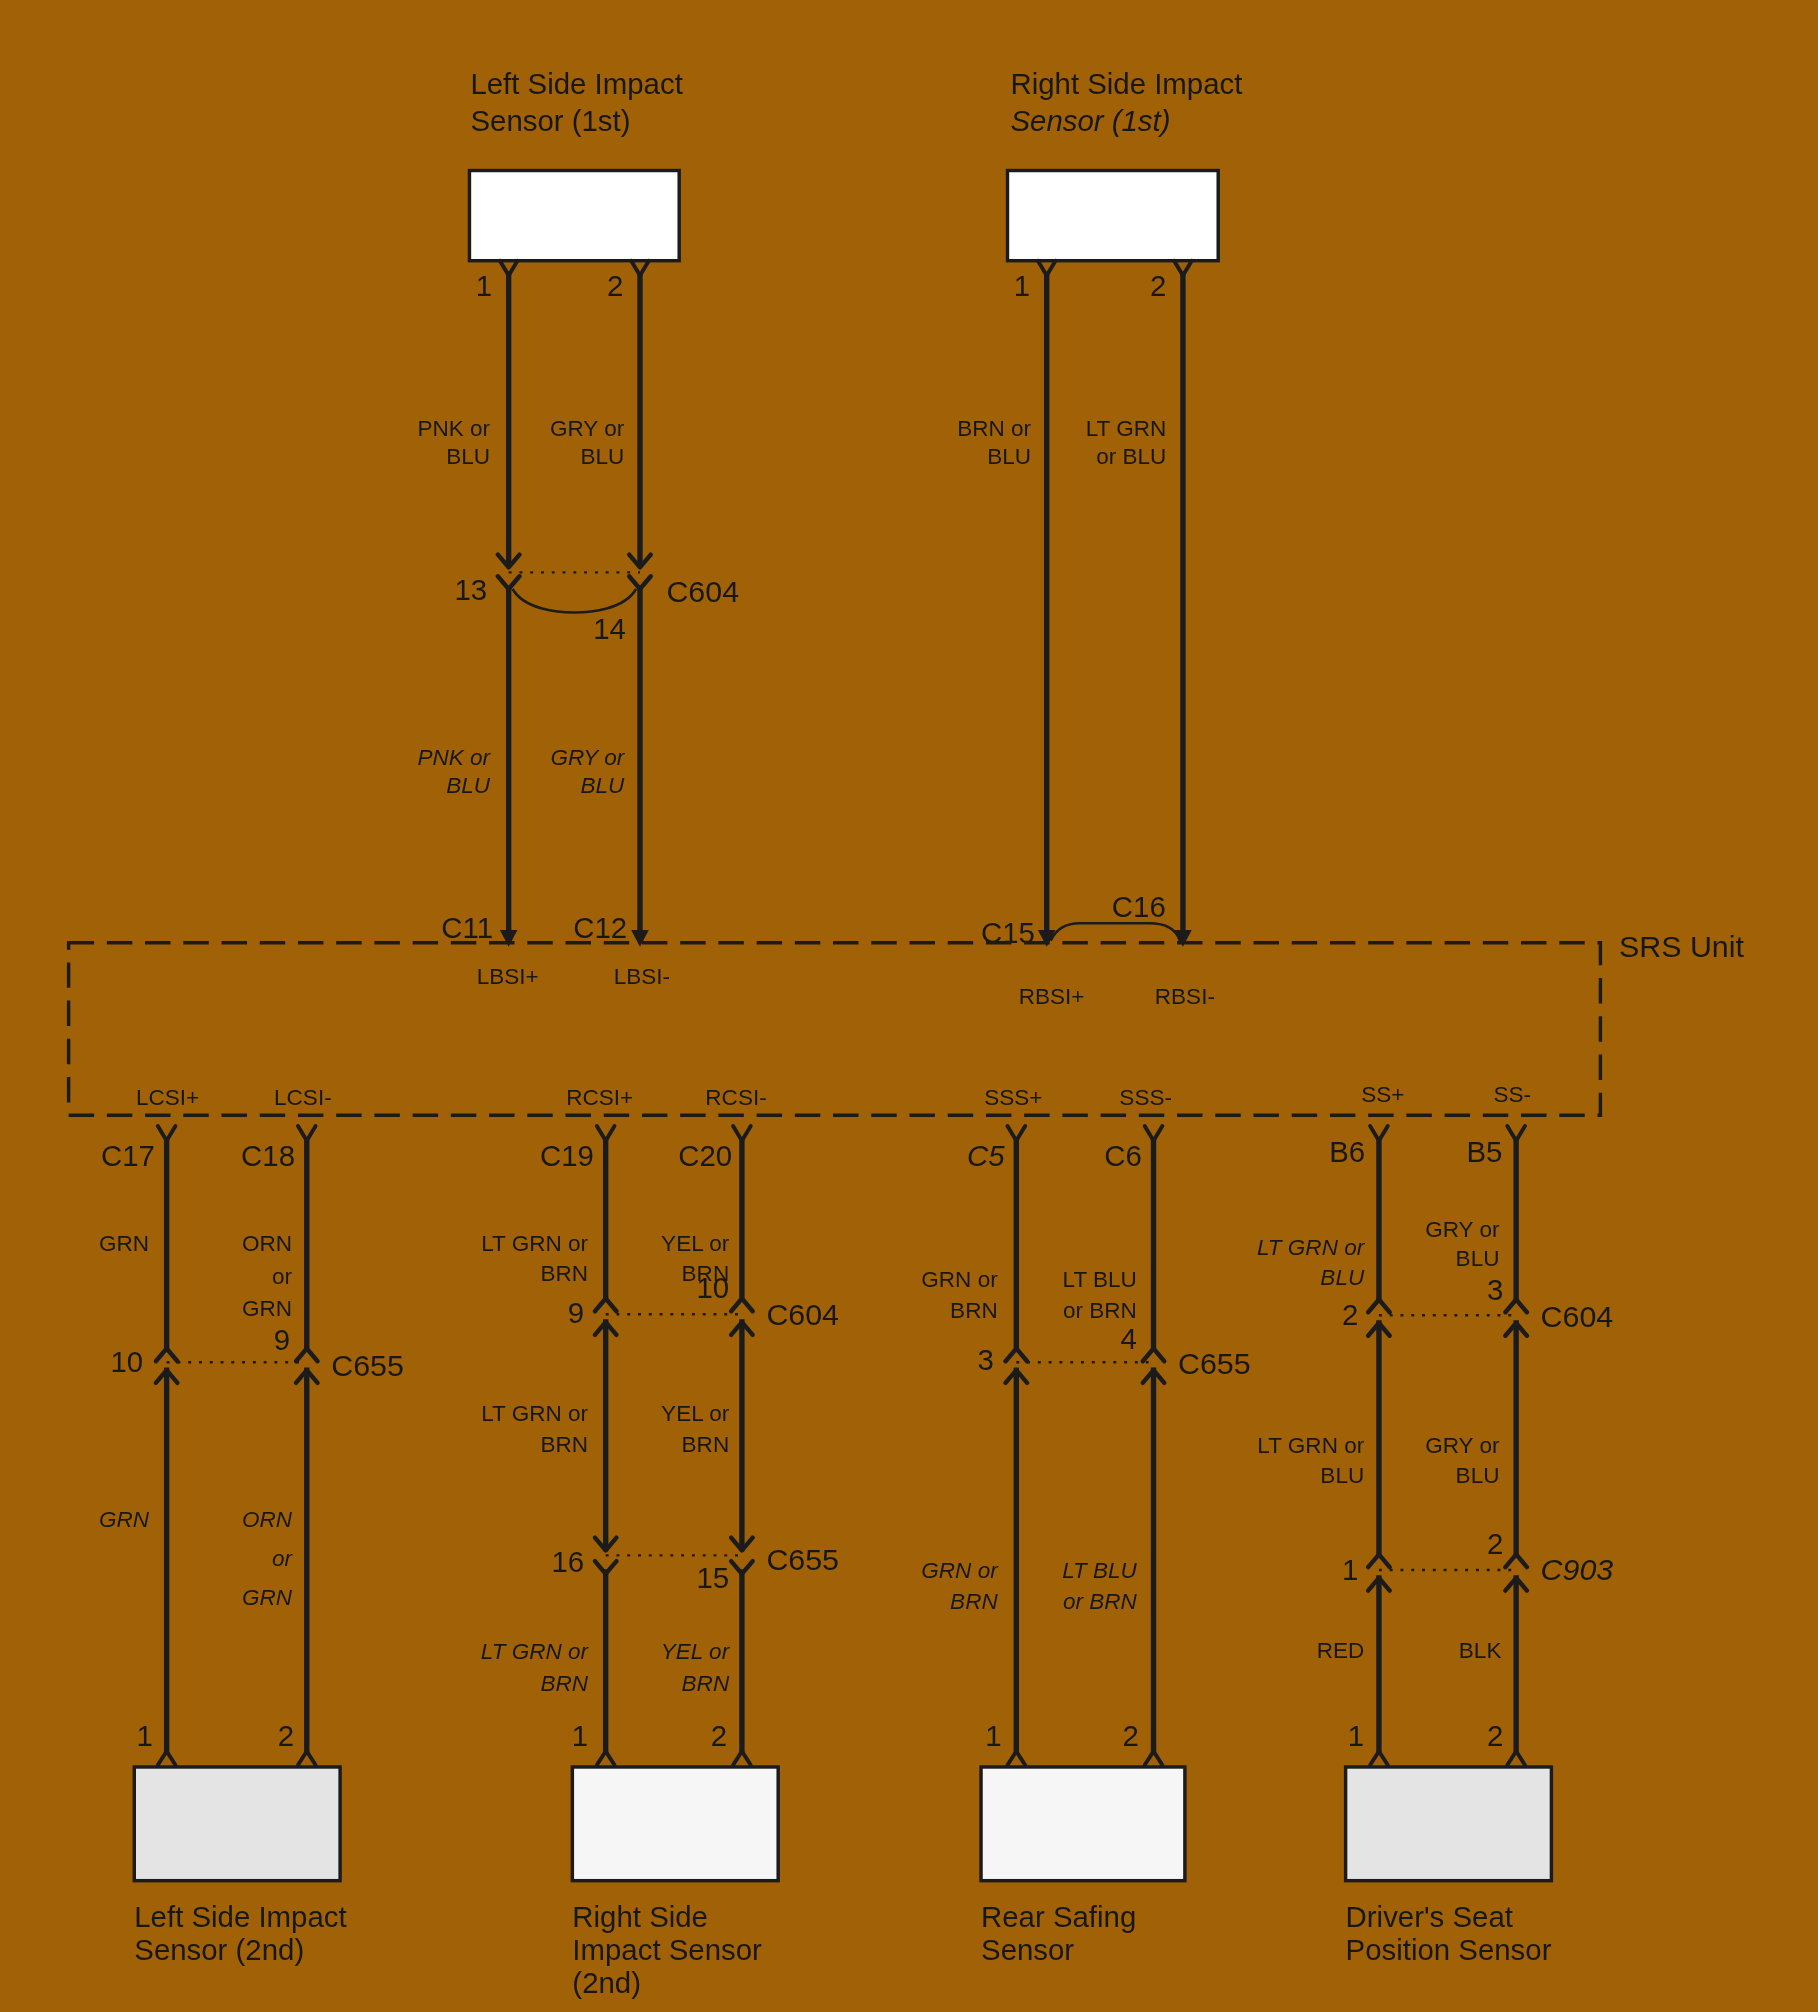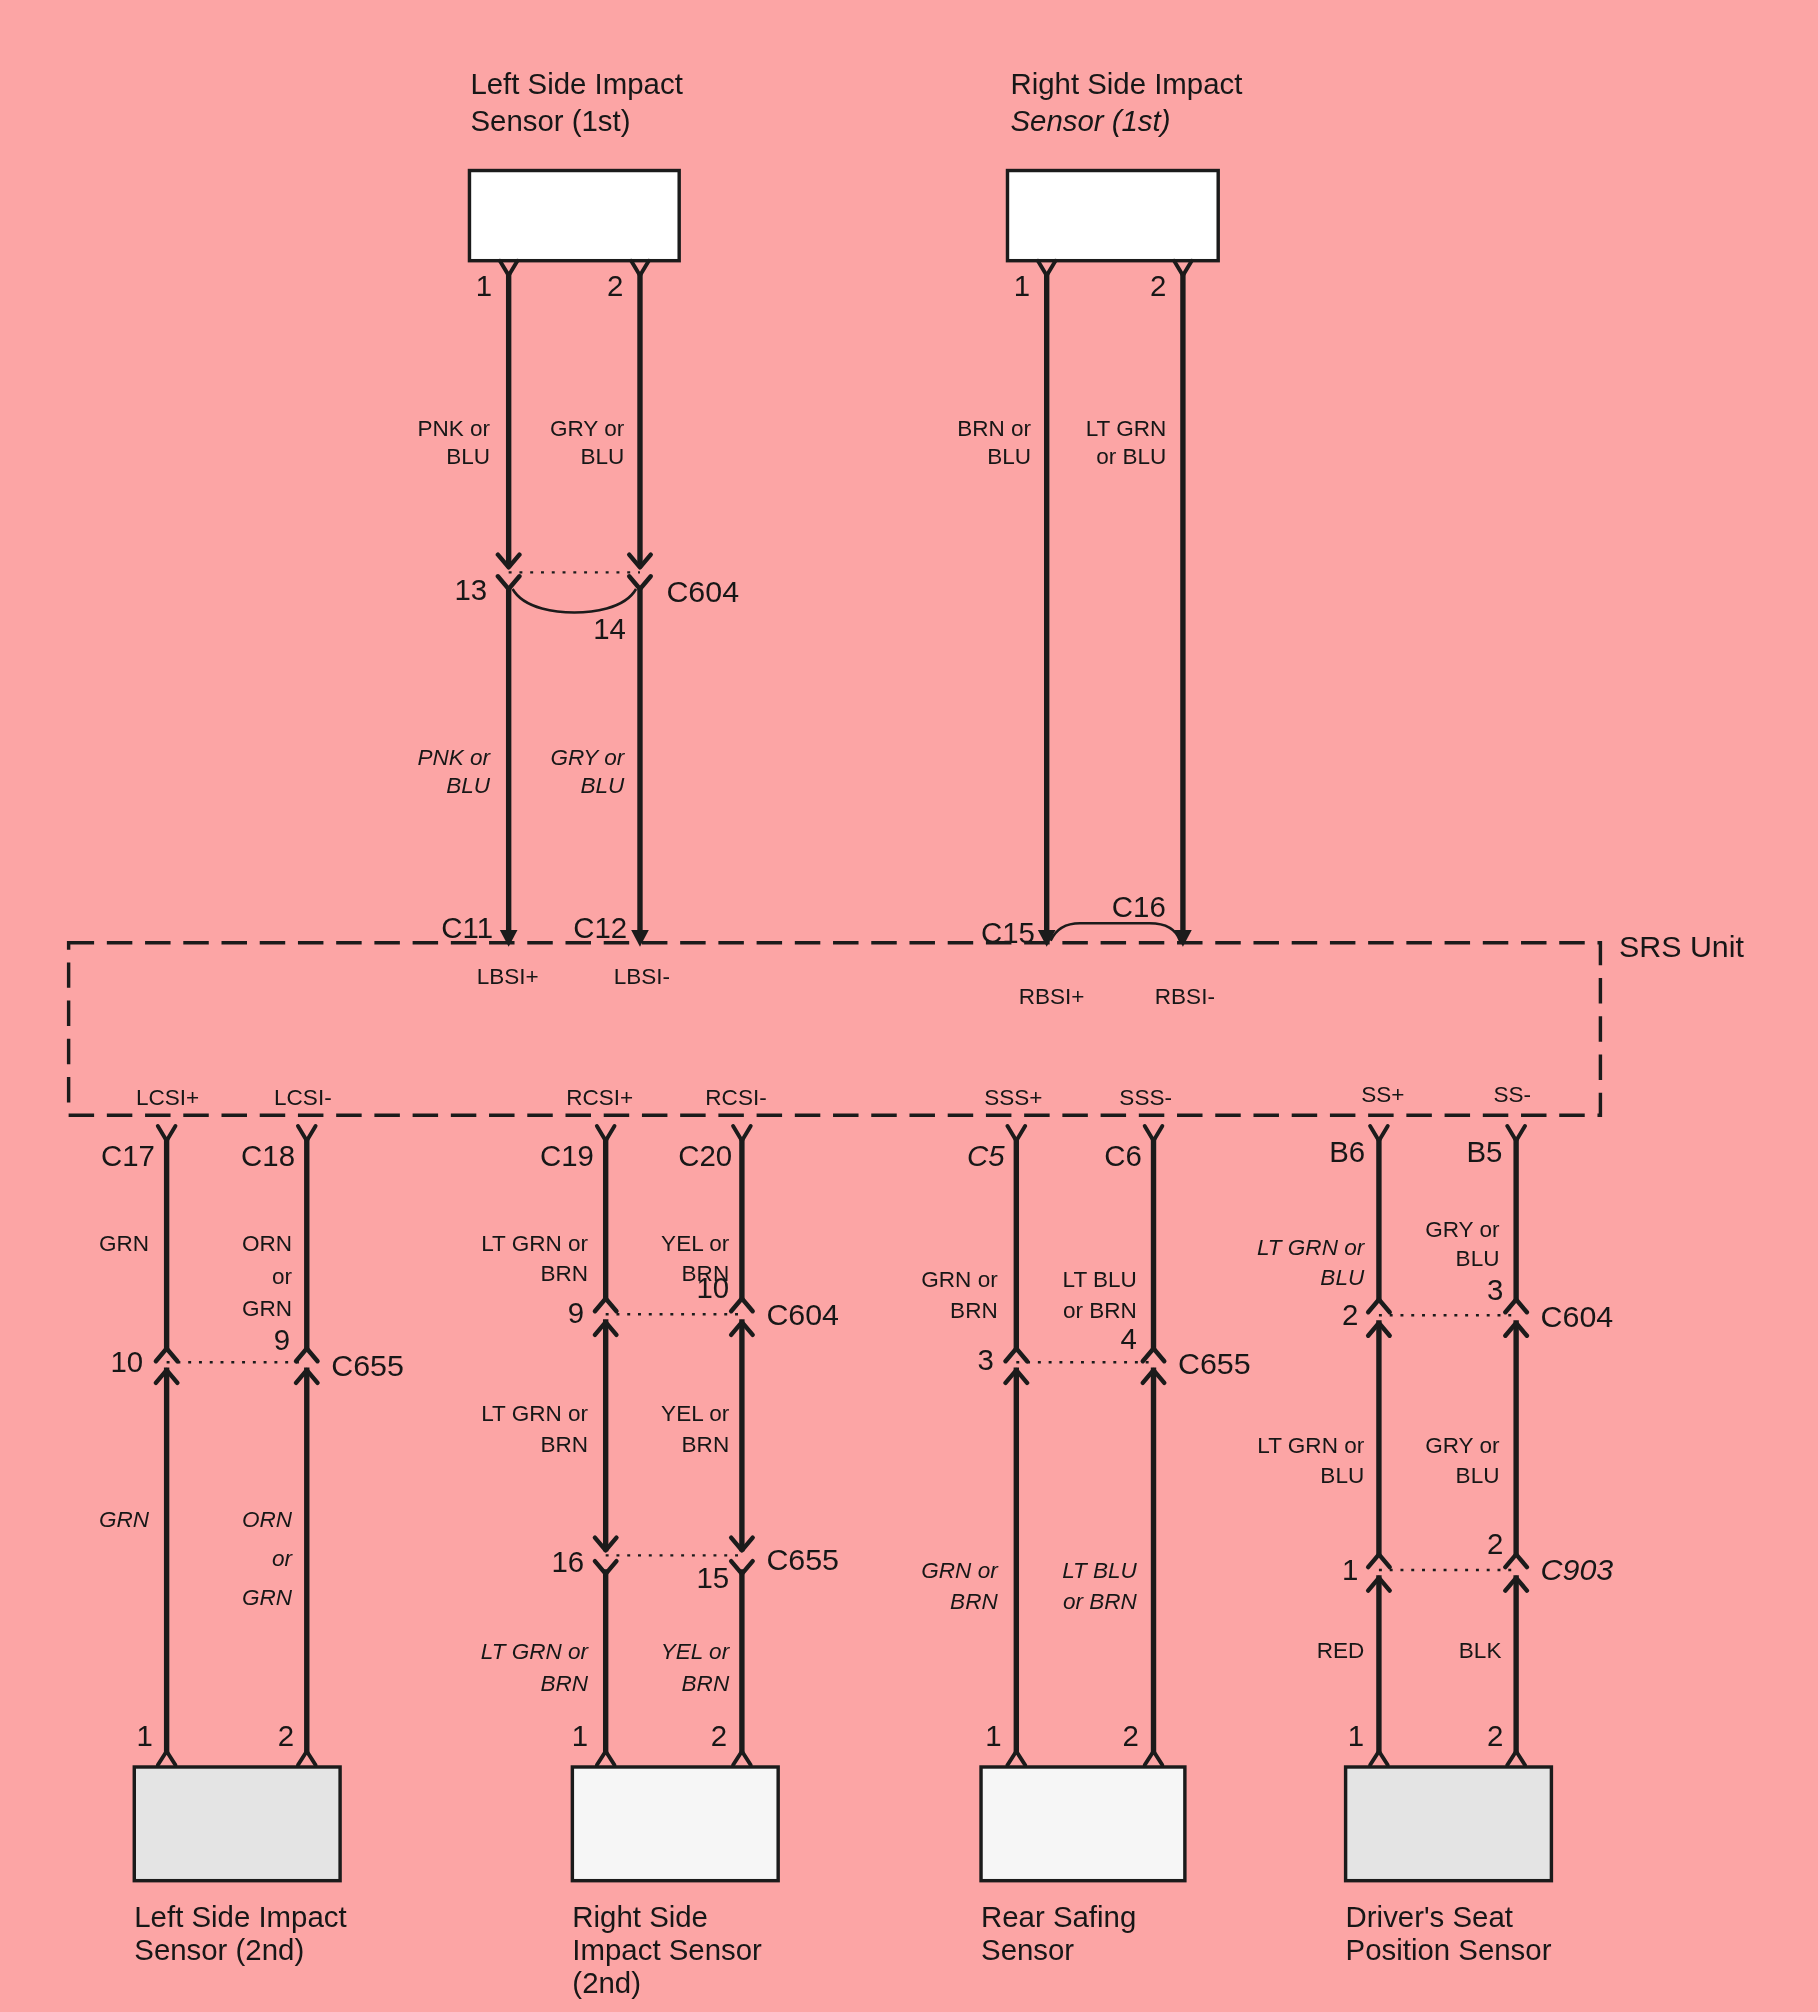--- a/index.html
+++ b/index.html
@@ -1,16 +1,16 @@
 <!DOCTYPE html>
 <html><head>
 <meta charset="utf-8">
 <style>
   html,body{margin:0;padding:0;background:#ffffff;}
-  .page{position:relative;width:1818px;height:2012px;background:#fca5a5;overflow:hidden;}
+  .page{position:relative;width:1818px;height:2012px;background:#a16207;overflow:hidden;}
   svg{position:absolute;left:0;top:0;}
   text{font-family:"Liberation Sans", sans-serif;fill:#171717;}
   .cap{font-size:30px;}
   .pin{font-size:30px;}
   .clr{font-size:23px;}
   .sig{font-size:23px;}
   .conn{font-size:31px;}
   .ae{text-anchor:end;}
   .am{text-anchor:middle;}
   .it{font-style:italic;}

